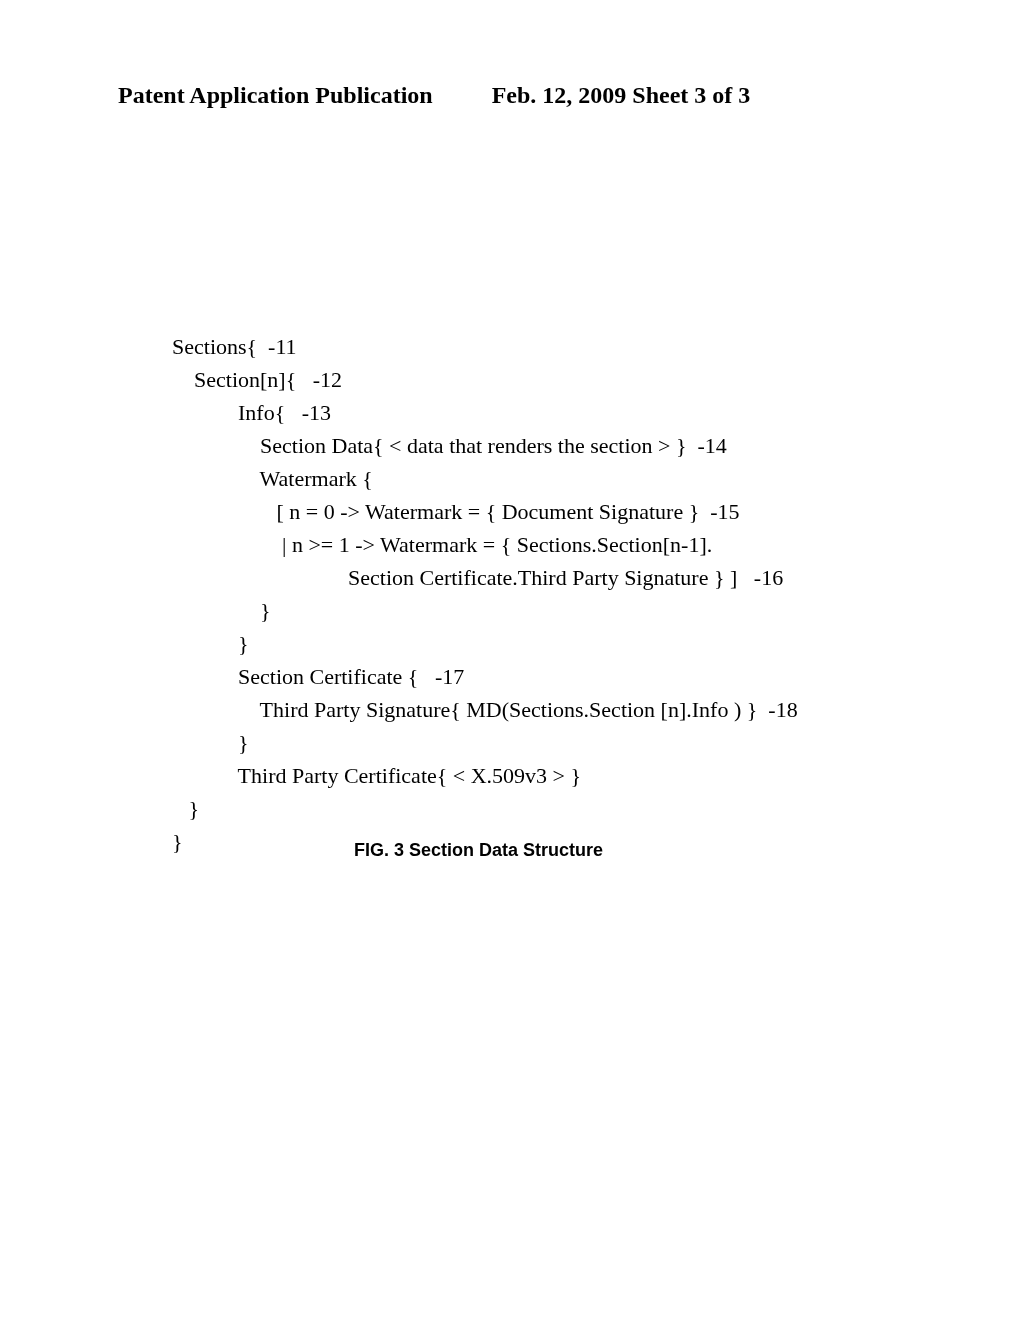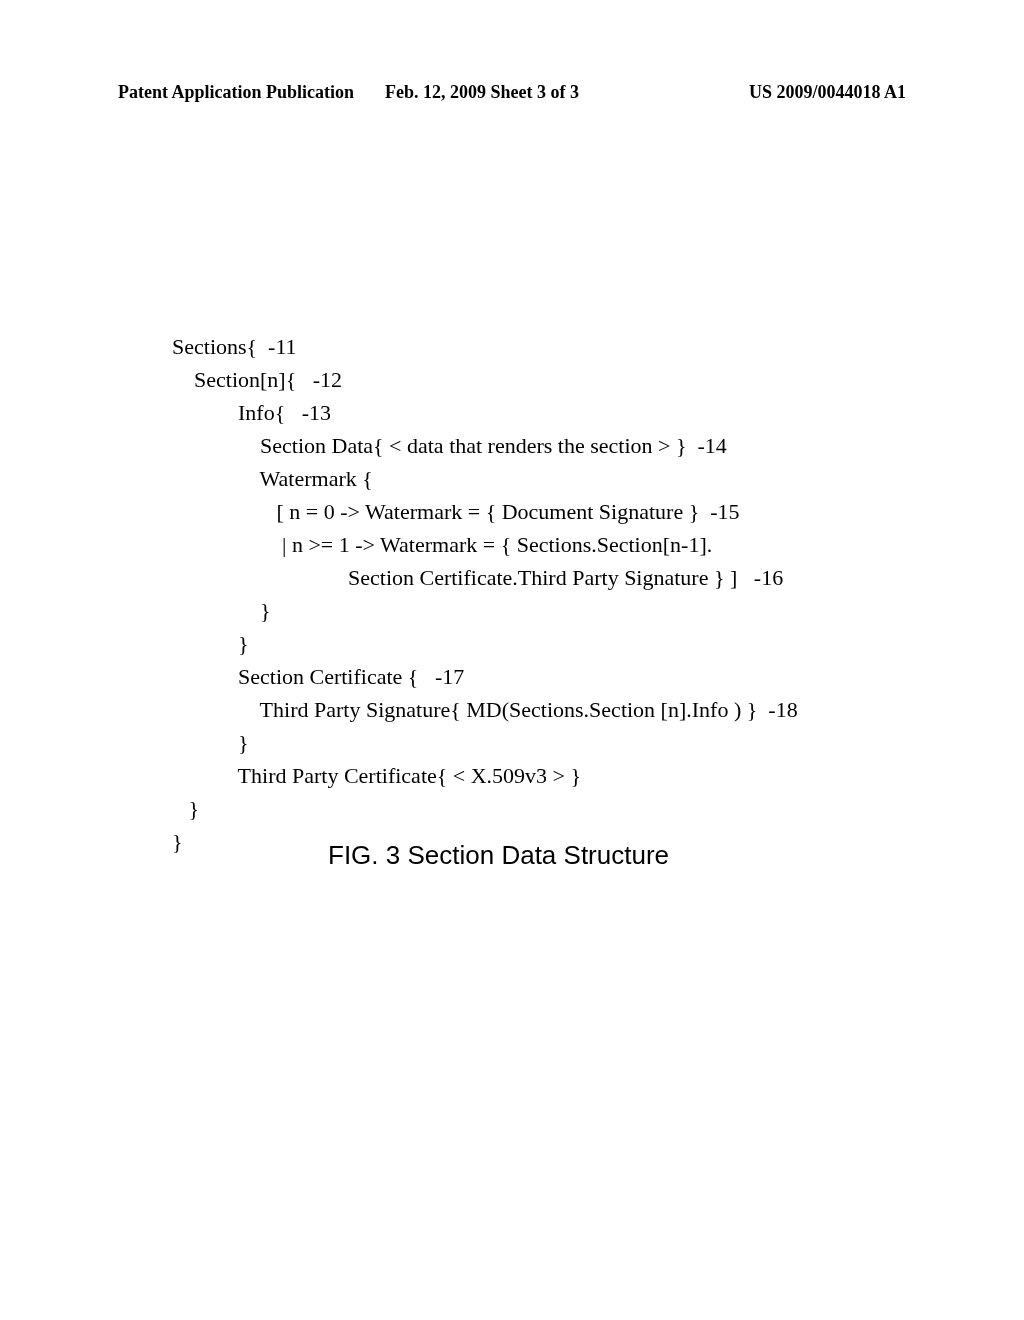--- a/index.html
+++ b/index.html
@@ -10,60 +10,60 @@
     background: #ffffff;
     font-family: "Times New Roman", Times, serif;
     color: #000000;
     position: relative;
   }
   .header {
     position: absolute;
     top: 82px;
     left: 118px;
     right: 118px;
-    font-size: 18px;
+    font-size: 24px;
     font-weight: bold;
     display: flex;
     white-space: nowrap;
+    gap: 7px;
   }
   .header .left {
     flex: 0 0 auto;
   }
   .header .center {
     flex: 0 0 auto;
-    margin-left: 31px;
+    margin-left: 52px;
   }
   .header .right {
     flex: 1 1 auto;
     text-align: right;
   }
   .code-block {
     position: absolute;
     top: 330px;
     left: 172px;
     font-size: 22px;
     line-height: 1.5;
     white-space: pre;
   }
   .figure-caption {
     position: absolute;
     top: 840px;
-    left: 328px;
-    font-size: 26px;
-    font-weight: normal;
+    left: 354px;
+    font-size: 18px;
+    font-weight: bold;
     font-family: Arial, Helvetica, sans-serif;
   }
 </style>
 </head>
 <body>
 
 <div class="header">
   <span class="left">Patent Application Publication</span>
   <span class="center">Feb. 12, 2009  Sheet 3 of 3</span>
-  <span class="right">US 2009/0044018 A1</span>
 </div>
 
 <div class="code-block"><span>Sections{  -11</span>
 <span>    Section[n]{   -12</span>
 <span>            Info{   -13</span>
 <span>                Section Data{ &lt; data that renders the section &gt; }  -14</span>
 <span>                Watermark {</span>
 <span>                   [ n = 0 -&gt; Watermark = { Document Signature }  -15</span>
 <span>                    | n &gt;= 1 -&gt; Watermark = { Sections.Section[n-1].</span>
 <span>                                Section Certificate.Third Party Signature } ]   -16</span>

